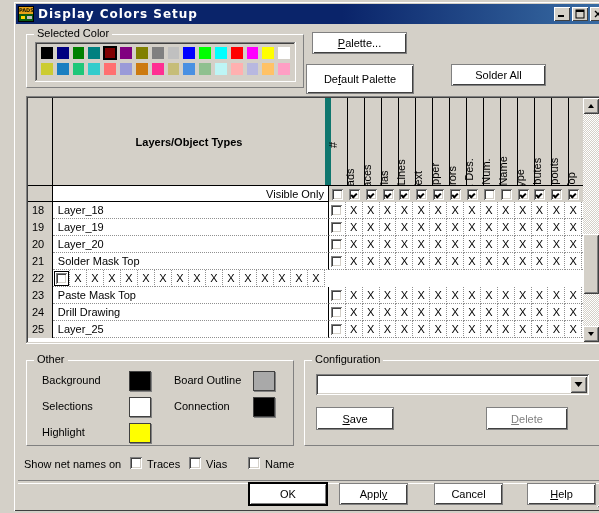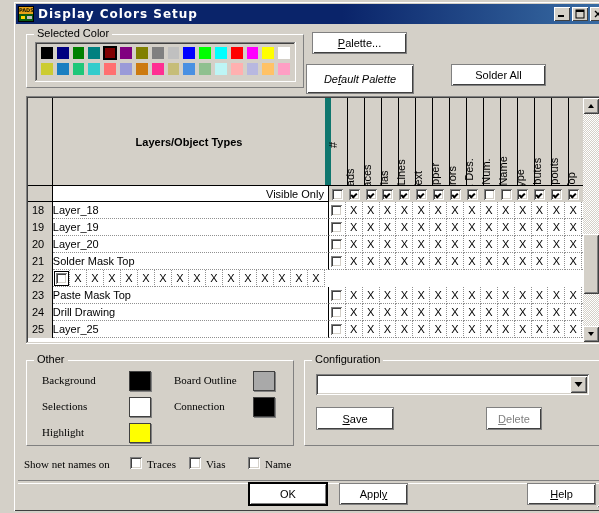--- a/index.html
+++ b/index.html
@@ -145,21 +145,21 @@
   .row{display:flex;height:17px;box-sizing:border-box;background:#fff;}
   .row.vis{height:16px;}
   .cell-num{
     width:25px;background:#d4d0c8;border-right:1px solid #000;
     box-sizing:border-box;font-size:11px;line-height:16px;
     padding-left:4px;color:#000;
   }
   .cell-name{
     width:278px;background:#fff;border-right:1px solid #000;
     box-sizing:border-box;font-size:11px;line-height:16px;
-    border-bottom:1px dotted #909090;
+    padding-left:5px;border-bottom:1px dotted #909090;
   }
   .row.vis .cell-name{
     background:#fff;text-align:right;padding-right:4px;border-bottom:1px solid #000;
   }
   .row.vis .cell-num{background:#d4d0c8;border-bottom:1px solid #000;}
   .cell{
     width:17px;border-right:1px dotted #909090;border-bottom:1px dotted #909090;
     box-sizing:border-box;background:#fff;
     display:flex;align-items:center;justify-content:center;
     font-size:11px;line-height:16px;color:#000;
@@ -195,21 +195,21 @@
     box-shadow:inset 1px 1px 0 #fff, inset -1px -1px 0 #404040,
                inset 2px 2px 0 #d4d0c8, inset -2px -2px 0 #808080;
     display:flex;align-items:center;justify-content:center;
   }
   .sb-thumb{
     position:absolute;left:0;width:16px;background:#d4d0c8;
     box-shadow:inset 1px 1px 0 #fff, inset -1px -1px 0 #404040,
                inset 2px 2px 0 #d4d0c8, inset -2px -2px 0 #808080;
   }
   
-  .lbl{position:absolute;font-size:11px;line-height:13px;white-space:nowrap;font-family:Liberation Serif, serif;}
+  .lbl{position:absolute;font-size:11px;line-height:13px;white-space:nowrap;}
   .colorwell{
     position:absolute;width:22px;height:20px;box-sizing:border-box;
     box-shadow:inset -1px -1px 0 #808080, inset 1px 1px 0 #fff,
                1px 1px 0 #808080;
     border:1px solid #404040;
   }
   .combo{
     position:absolute;background:#fff;box-sizing:border-box;
     box-shadow:inset 1px 1px 0 #808080, inset -1px -1px 0 #fff,
                inset 2px 2px 0 #404040, inset -2px -2px 0 #d4d0c8;
@@ -368,21 +368,21 @@
         </div>
         <div class="swatch">
           <i style="background: rgb(255, 158, 196);"></i>
         </div>
       </div>
   </div>
 
   <div class="btn flatborder" style="left:298px;top:30px;width:95px;height:22px;">
     <span><span class="u">P</span>alette...</span>
   </div>
-  <div class="btn flatborder" style="left:292px;top:62px;width:108px;height:30px;font-style:italic;">
+  <div class="btn flatborder" style="left:292px;top:62px;width:108px;height:30px;">
     <span>De<span class="u">f</span>ault Palette</span>
   </div>
   <div class="btn flatborder" style="left:437px;top:62px;width:95px;height:22px;">
     <span>Solder All</span>
   </div>
 
   <div class="gridbox" style="left:12px;top:94px;width:575px;height:248px;">
     <div class="grid-clip">
       <div class="hdr" id="grid-header">
         <div class="hdr-gutter"></div>
@@ -960,40 +960,43 @@
     <input style="position: absolute; left: 3px; top: 3px; width: 246px; height: 14px; border: none; outline: none; background: transparent; font-family: &quot;Liberation Sans&quot;, sans-serif; font-size: 11px;" value="">
     <div class="combo-btn">
       <svg width="9" height="7">
           <path d="M0.5 1 L8.5 1 L4.5 6 Z" fill="#000"></path>
         </svg>
     </div>
   </div>
   <div class="btn flatborder" style="left:302px;top:405px;width:78px;height:23px;">
     <span><span class="u">S</span>ave</span>
   </div>
-  <div class="btn flatborder disabled" style="left:472px;top:405px;width:56px;height:23px;">
+  <div class="btn flatborder disabled" style="left:472px;top:405px;width:82px;height:23px;">
     <span><span class="u">D</span>elete</span>
   </div>
 
   <div class="lbl" style="left:10px;top:456px;">Show net names on</div>
   <div class="chk" style="left:116px;top:455px;"></div>
   <div class="lbl" style="left:133px;top:456px;">Traces</div>
   <div class="chk" style="left:175px;top:455px;"></div>
   <div class="lbl" style="left:192px;top:456px;">Vias</div>
   <div class="chk" style="left:234px;top:455px;"></div>
   <div class="lbl" style="left:251px;top:456px;">Name</div>
 
   <div class="sep" style="left:4px;top:478px;width:589px;"></div>
 
   <div class="btn default" style="left:234px;top:480px;width:80px;height:24px;">
     <span>OK</span>
   </div>
   <div class="btn flatborder" style="left:325px;top:481px;width:69px;height:22px;">
     <span>Appl<span class="u">y</span></span>
   </div>
+  <div class="btn flatborder" style="left:420px;top:481px;width:69px;height:22px;">
+    <span>Cancel</span>
+  </div>
   <div class="btn flatborder" style="left:513px;top:481px;width:69px;height:22px;">
     <span><span class="u">H</span>elp</span>
   </div>
 
   <div class="grip">
     <svg width="12" height="12">
       <path d="M11 4 L4 11 M11 7 L7 11 M11 10 L10 11" stroke="#808080" stroke-width="1.4"></path>
       <path d="M11 3 L3 11 M11 6 L6 11 M11 9 L9 11" stroke="#fff" stroke-width="1"></path>
     </svg>
   </div>

